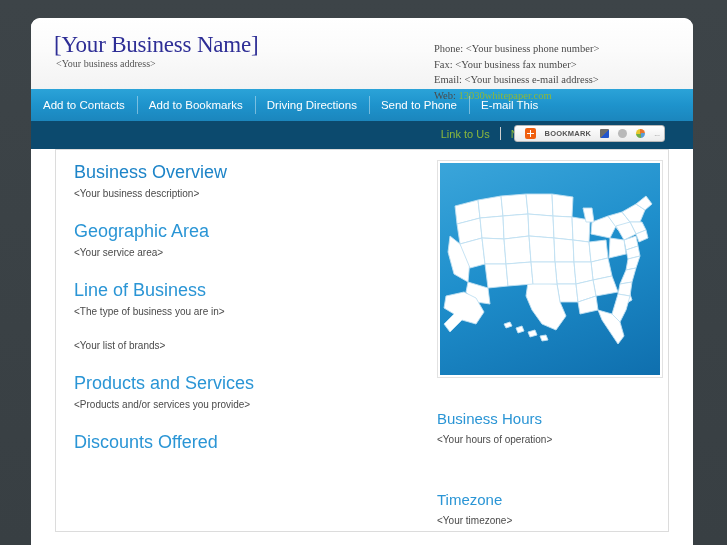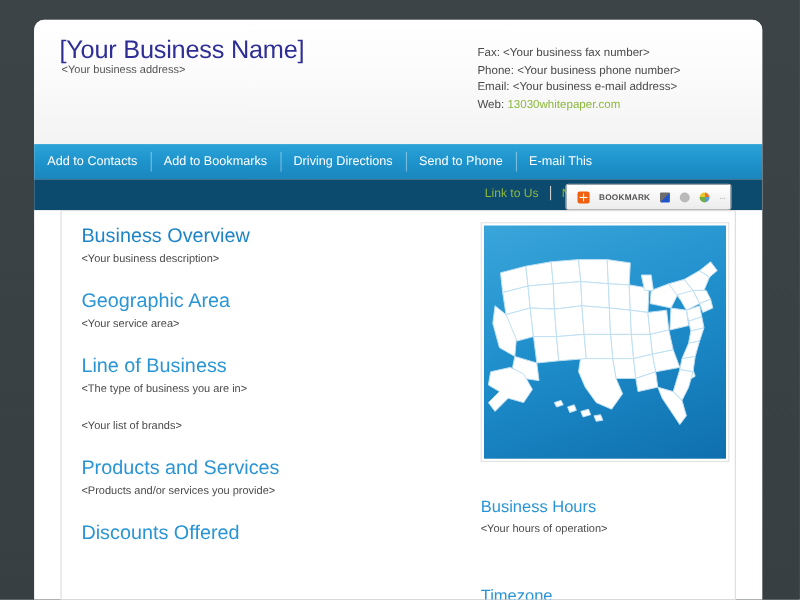--- a/index.html
+++ b/index.html
@@ -23,24 +23,25 @@
     width: 662px; height: 540px;
     background: #ffffff;
     border-top-left-radius: 9px;
     border-top-right-radius: 9px;
     overflow: hidden;
   }
 
   
   #header {
     position: relative;
-    height: 113px;
+    height: 71px;
     background: linear-gradient(180deg,#ffffff 0%, #fbfbfb 45%, #f3f3f3 100%);
     border-top-left-radius: 9px;
     border-top-right-radius: 9px;
+    font-family: Liberation Serif, serif;
   }
   #biz-name {
     position: absolute;
     left: 23px; top: 14px;
     font-size: 23px;
     color: #2e2e96;
     letter-spacing: -0.2px;
     white-space: nowrap;
   }
   #biz-address {
@@ -103,21 +104,21 @@
     cursor: pointer;
     white-space: nowrap;
   }
   #utilrow .util-sep {
     width: 1px; height: 13px;
     background: #cfcfcf;
   }
   #bookmark-widget {
     position: absolute;
     right: 28px; top: 4px;
-    height: 24px;
+    height: 17px;
     display: flex;
     align-items: center;
     gap: 9px;
     padding: 0 4px 0 10px;
     background: linear-gradient(180deg,#ffffff 0%, #ececec 100%);
     border: 1px solid #b8b8b8;
     border-radius: 3px;
     cursor: pointer;
   }
   #bookmark-widget .plus-icon {
@@ -210,22 +211,22 @@
 <body>
 
 <div id="desktop">
   <div id="page">
 
     <div id="header">
       <div id="biz-name">[Your Business Name]</div>
       <div id="biz-address">&lt;Your business address&gt;</div>
 
       <div id="contact-block">
+        <div class="row">Phone: &lt;Your business phone number&gt;</div>
         <div class="row">Fax: &lt;Your business fax number&gt;</div>
-        <div class="row">Phone: &lt;Your business phone number&gt;</div>
         <div class="row">Email: &lt;Your business e-mail address&gt;</div>
         <div class="row">
           <span>Web:</span>
           <span class="weblink">13030whitepaper.com</span>
         </div>
       </div>
     </div>
 
     <div id="navbar">
       <div class="nav-item">Add to Contacts</div>

